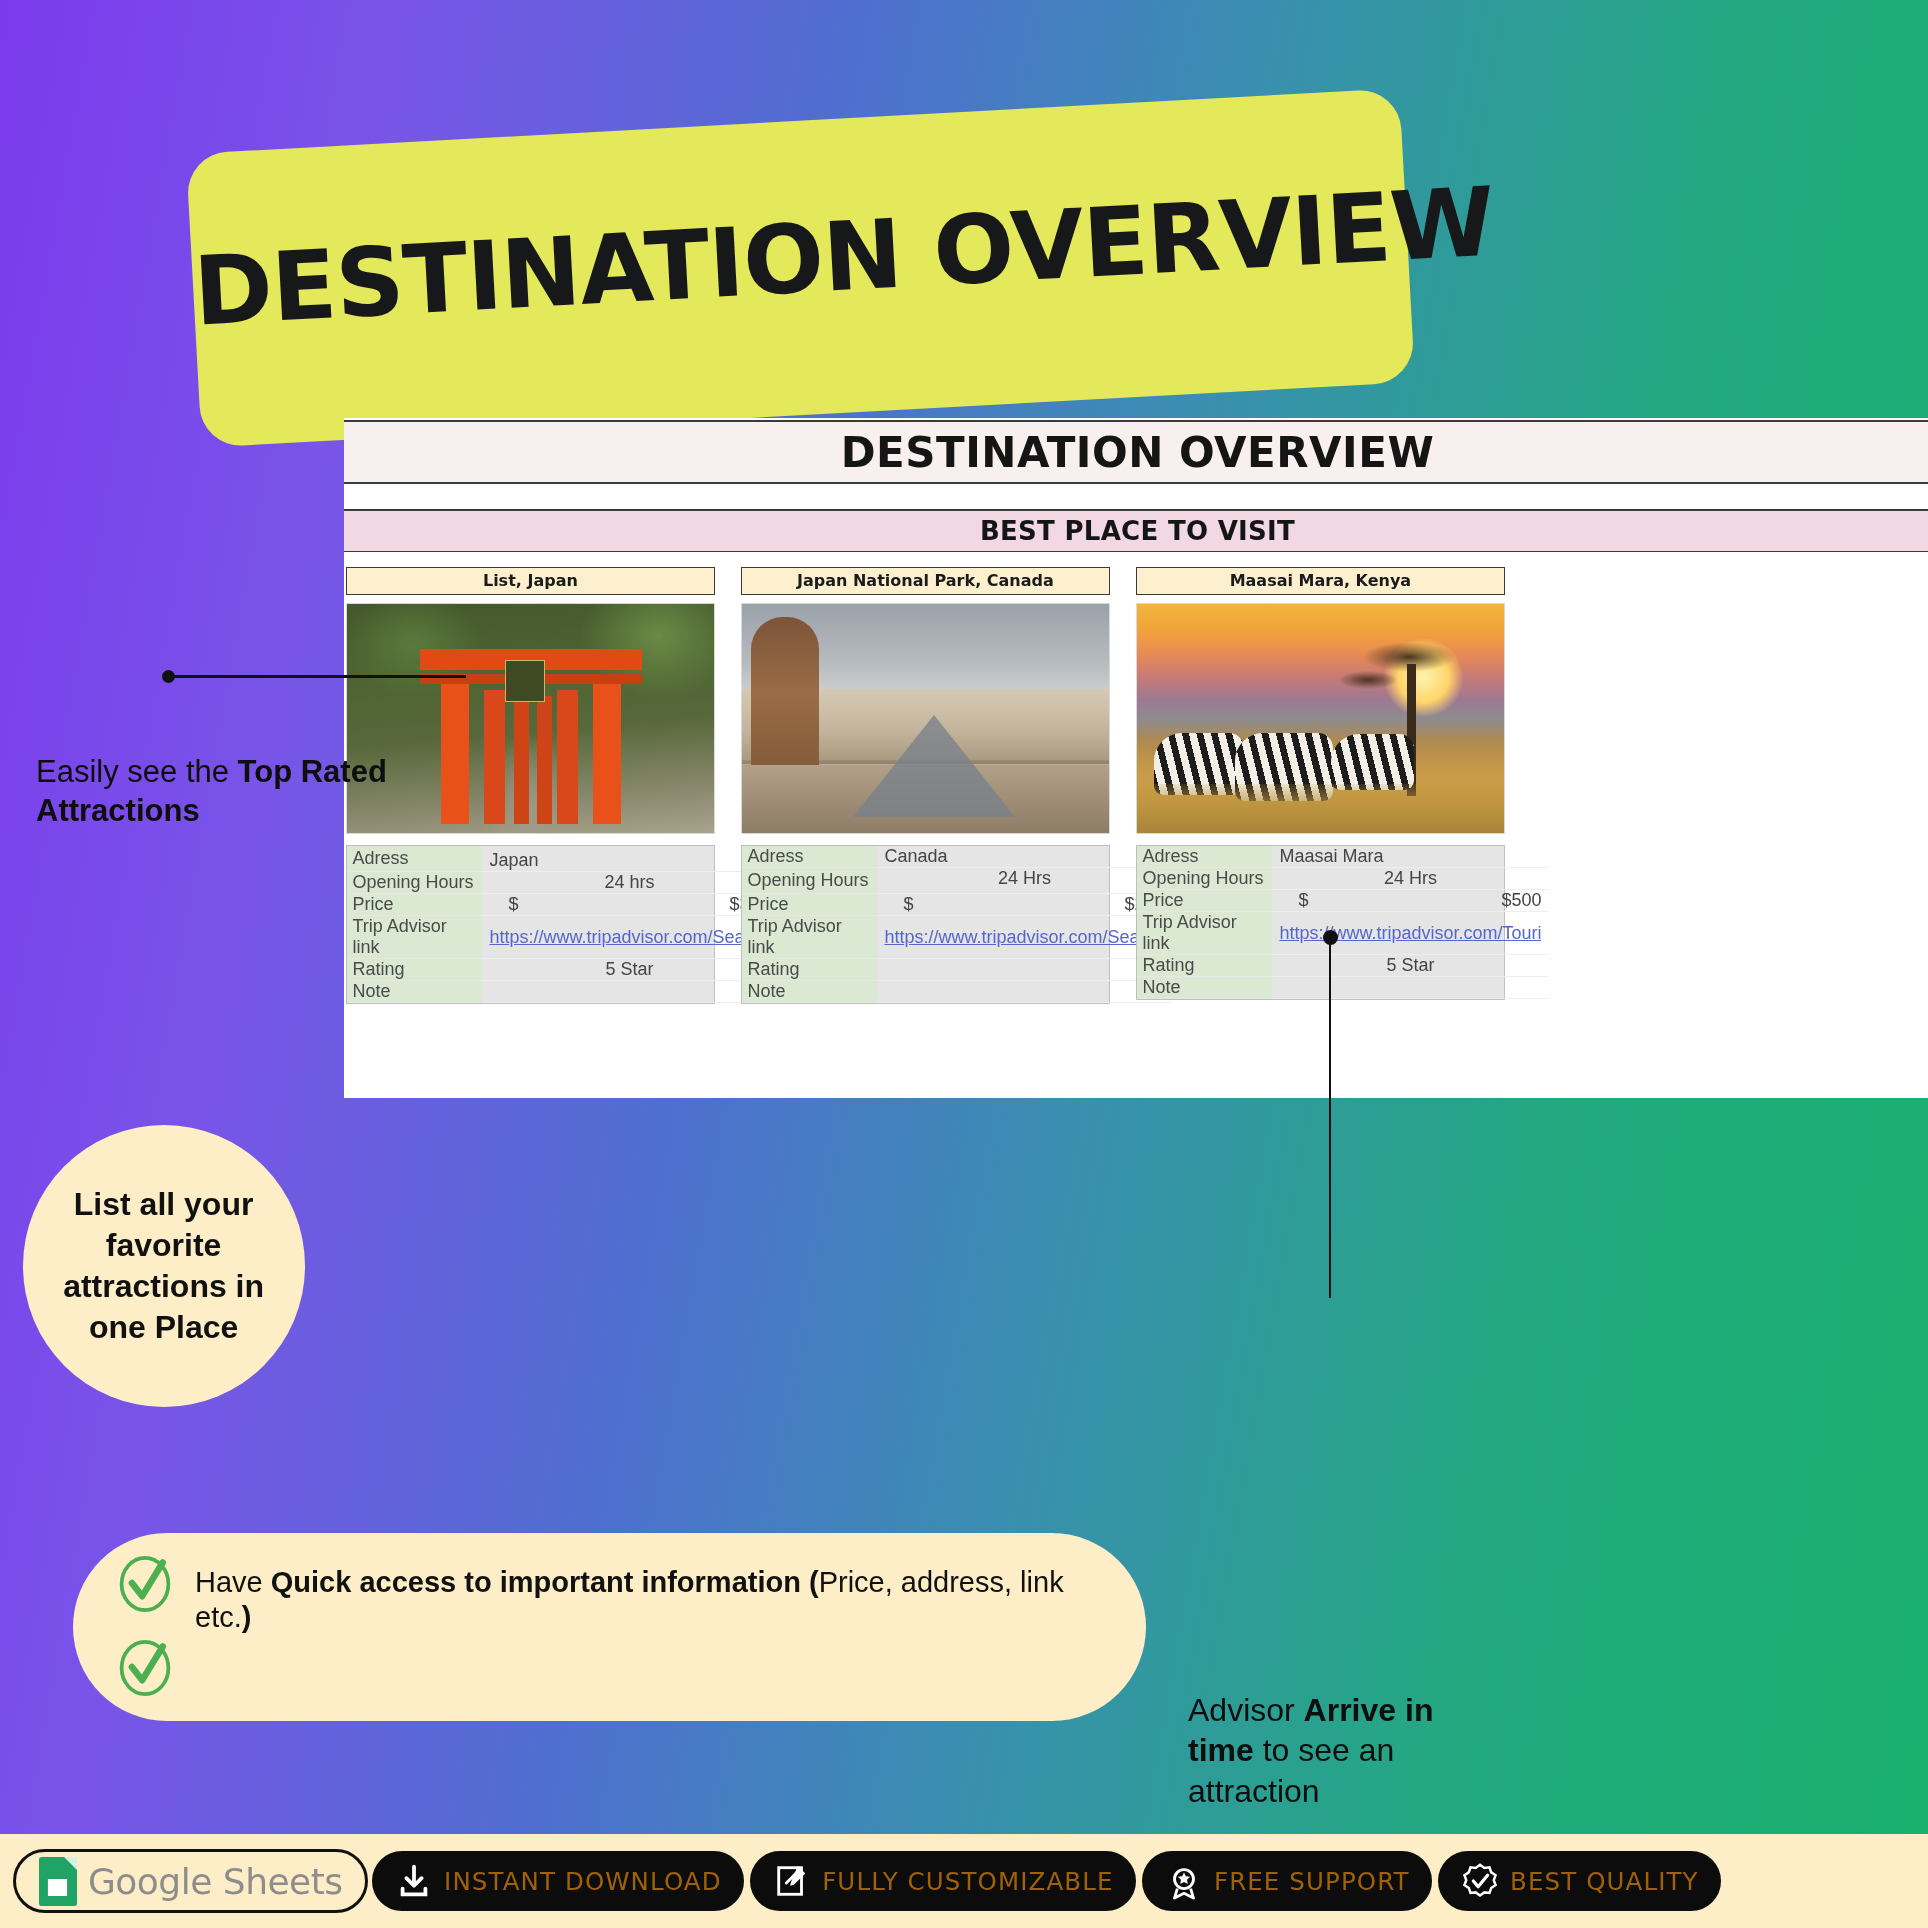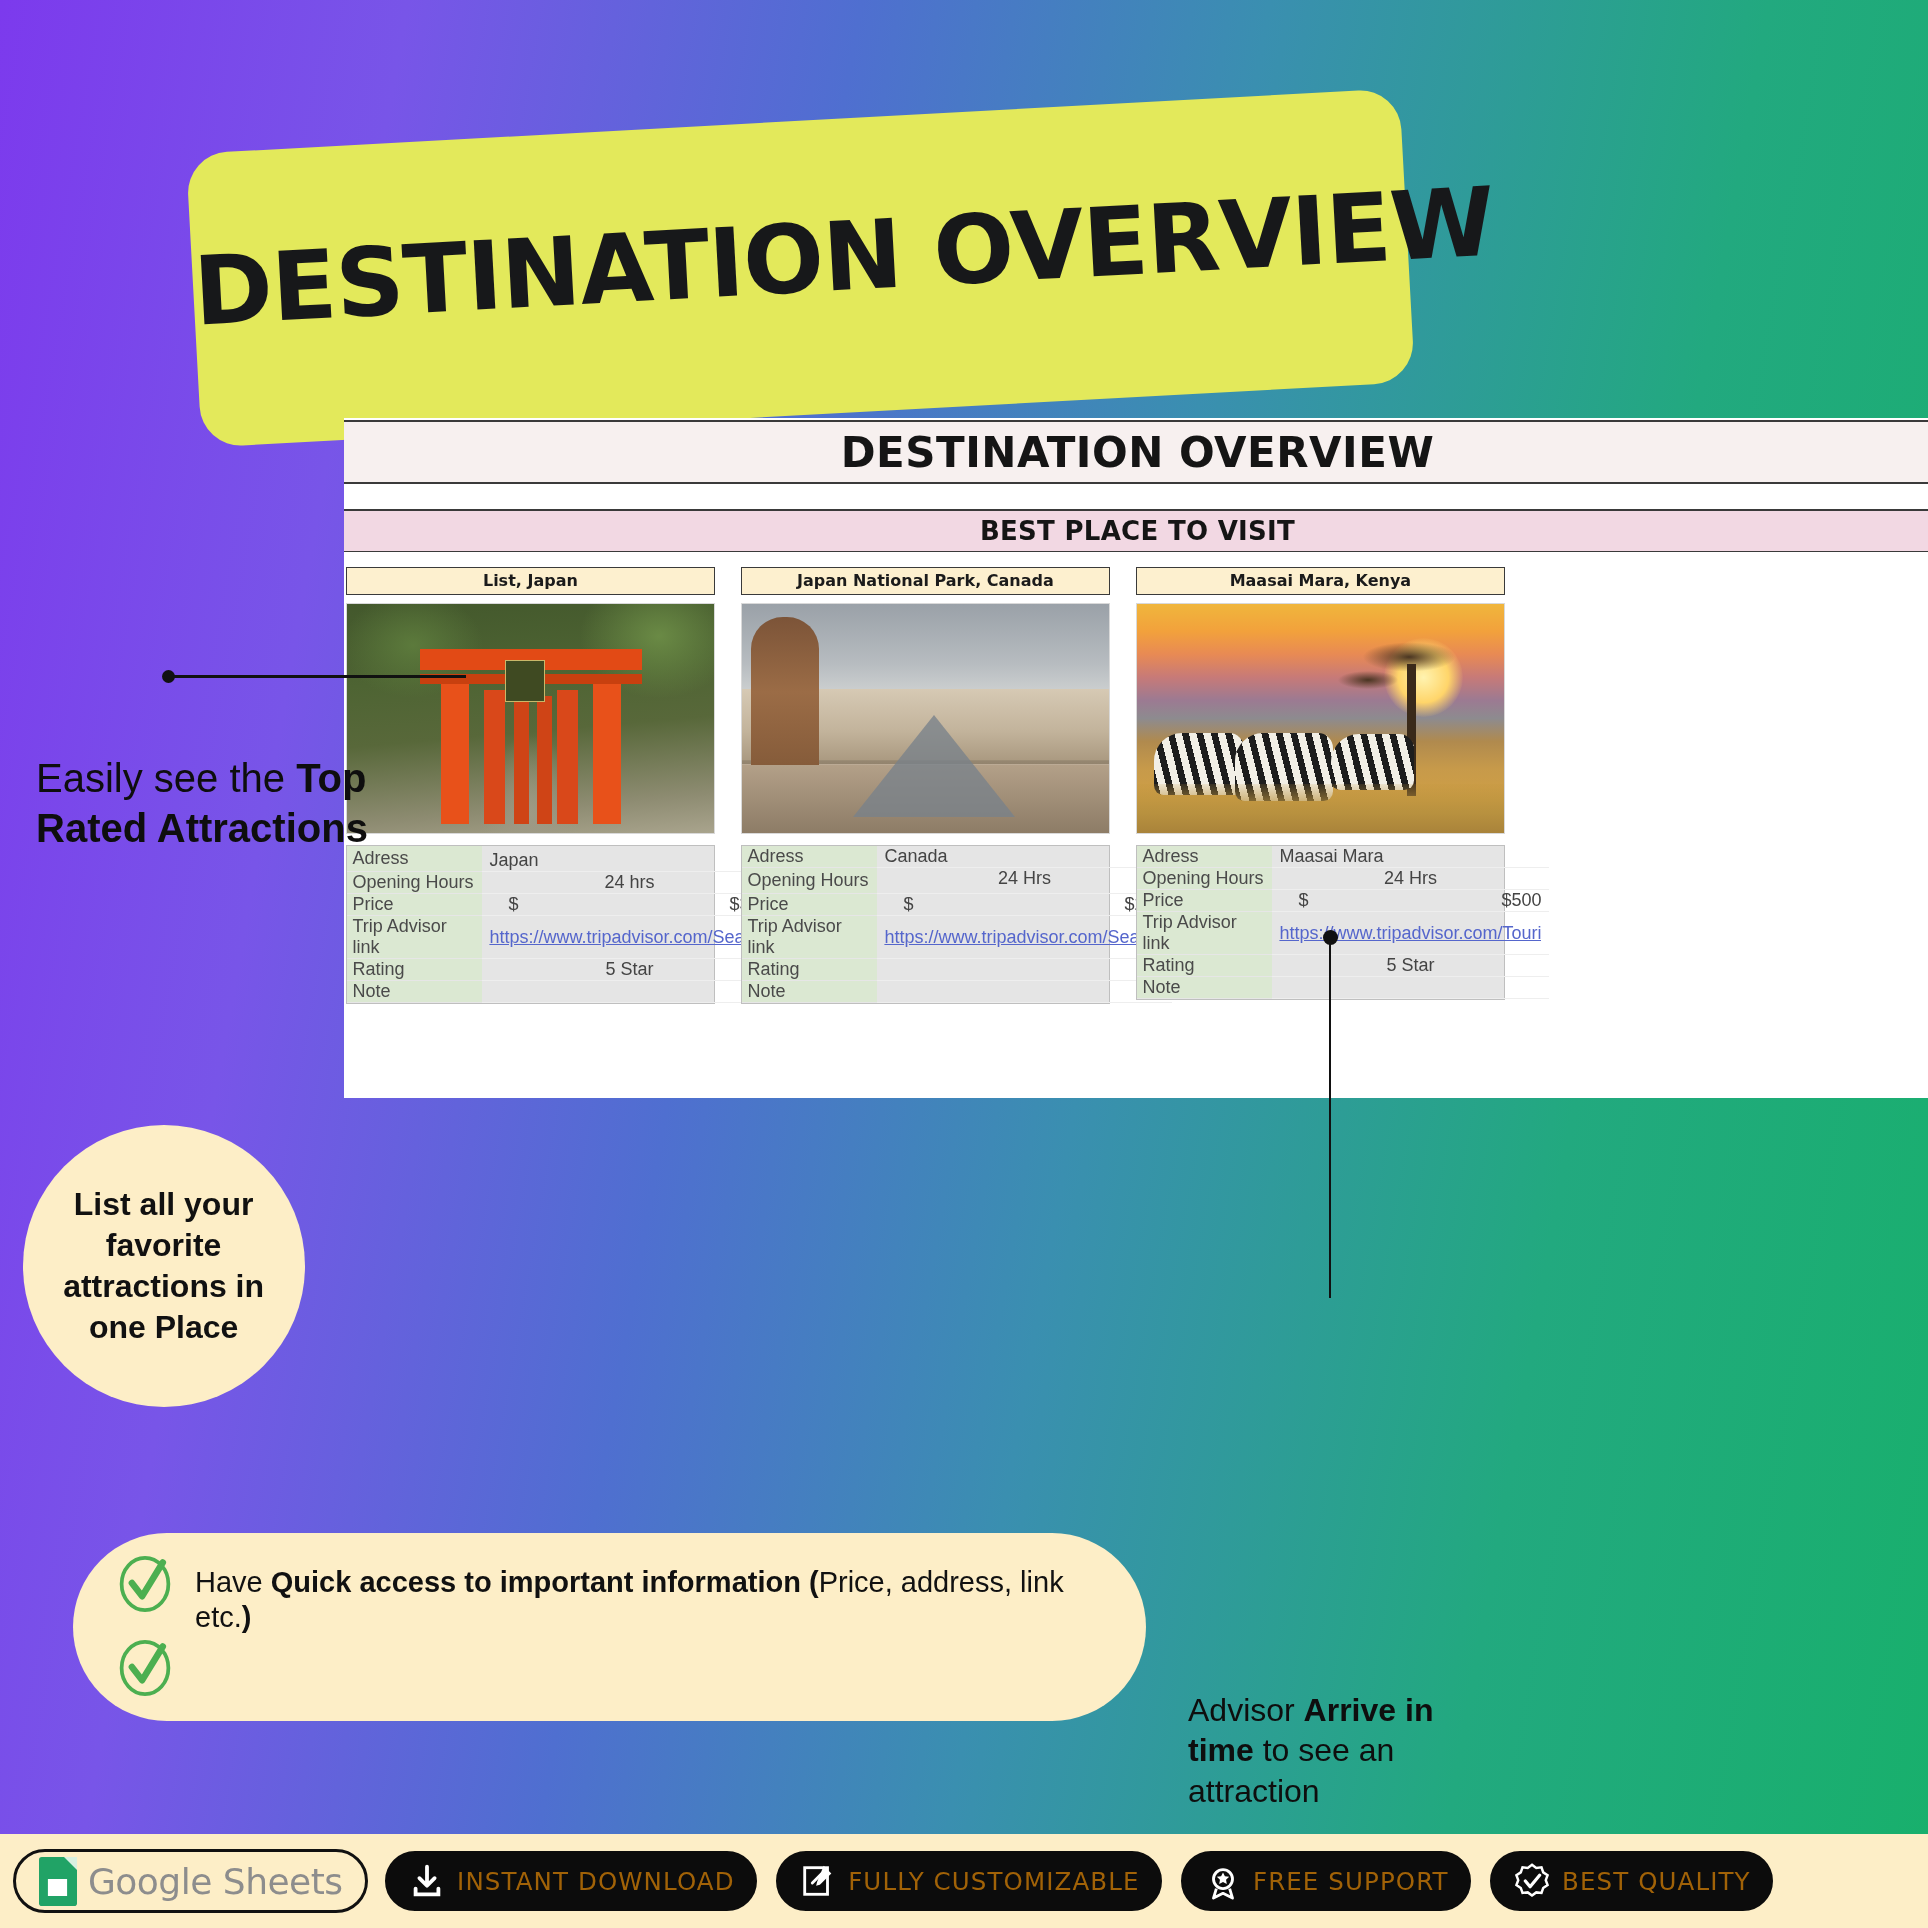--- a/index.html
+++ b/index.html
@@ -226,21 +226,21 @@
     color: #5566cc;
     text-decoration: underline;
     font-size: 18px;
     white-space: nowrap;
     overflow: hidden;
   }
 
   
   .anno-top {
     position: absolute; left: 36px; top: 753px; width: 414px;
-    font-size: 40px; line-height: 1.25; color: #0e0e0e;
+    font-size: 31px; line-height: 1.25; color: #0e0e0e;
   }
   .anno-top b { font-weight: 800; }
   .lead-top {
     position: absolute; left: 162px; top: 650px;
     width: 303px; height: 26px;
   }
   .lead-top .dot {
     position: absolute; left: 0; top: 20px; width: 13px; height: 13px;
     background: #111; border-radius: 50%;
   }
@@ -290,21 +290,21 @@
     background: #111; border-radius: 50%;
   }
   .lead-right .line {
     position: absolute; left: 5.6px; top: 7.5px; width: 2.8px; height: 360px; background: #111;
   }
 
   
   .footer {
     position: absolute; left: 0; bottom: 0; width: 1928px; height: 94px;
     background: #fdeec7;
-    display: flex; align-items: center; gap: 15px;
+    display: flex; align-items: center; gap: 2px;
     padding: 0 13px;
   }
   .badge {
     height: 64px; border-radius: 38px;
     display: flex; align-items: center; gap: 11.3px;
     padding: 0 22.6px;
     font-family: "DejaVu Sans", sans-serif;
   }
   .badge-light {
     background: #fdeec7; border: 3.8px solid #111; color: #8a8a8a;

